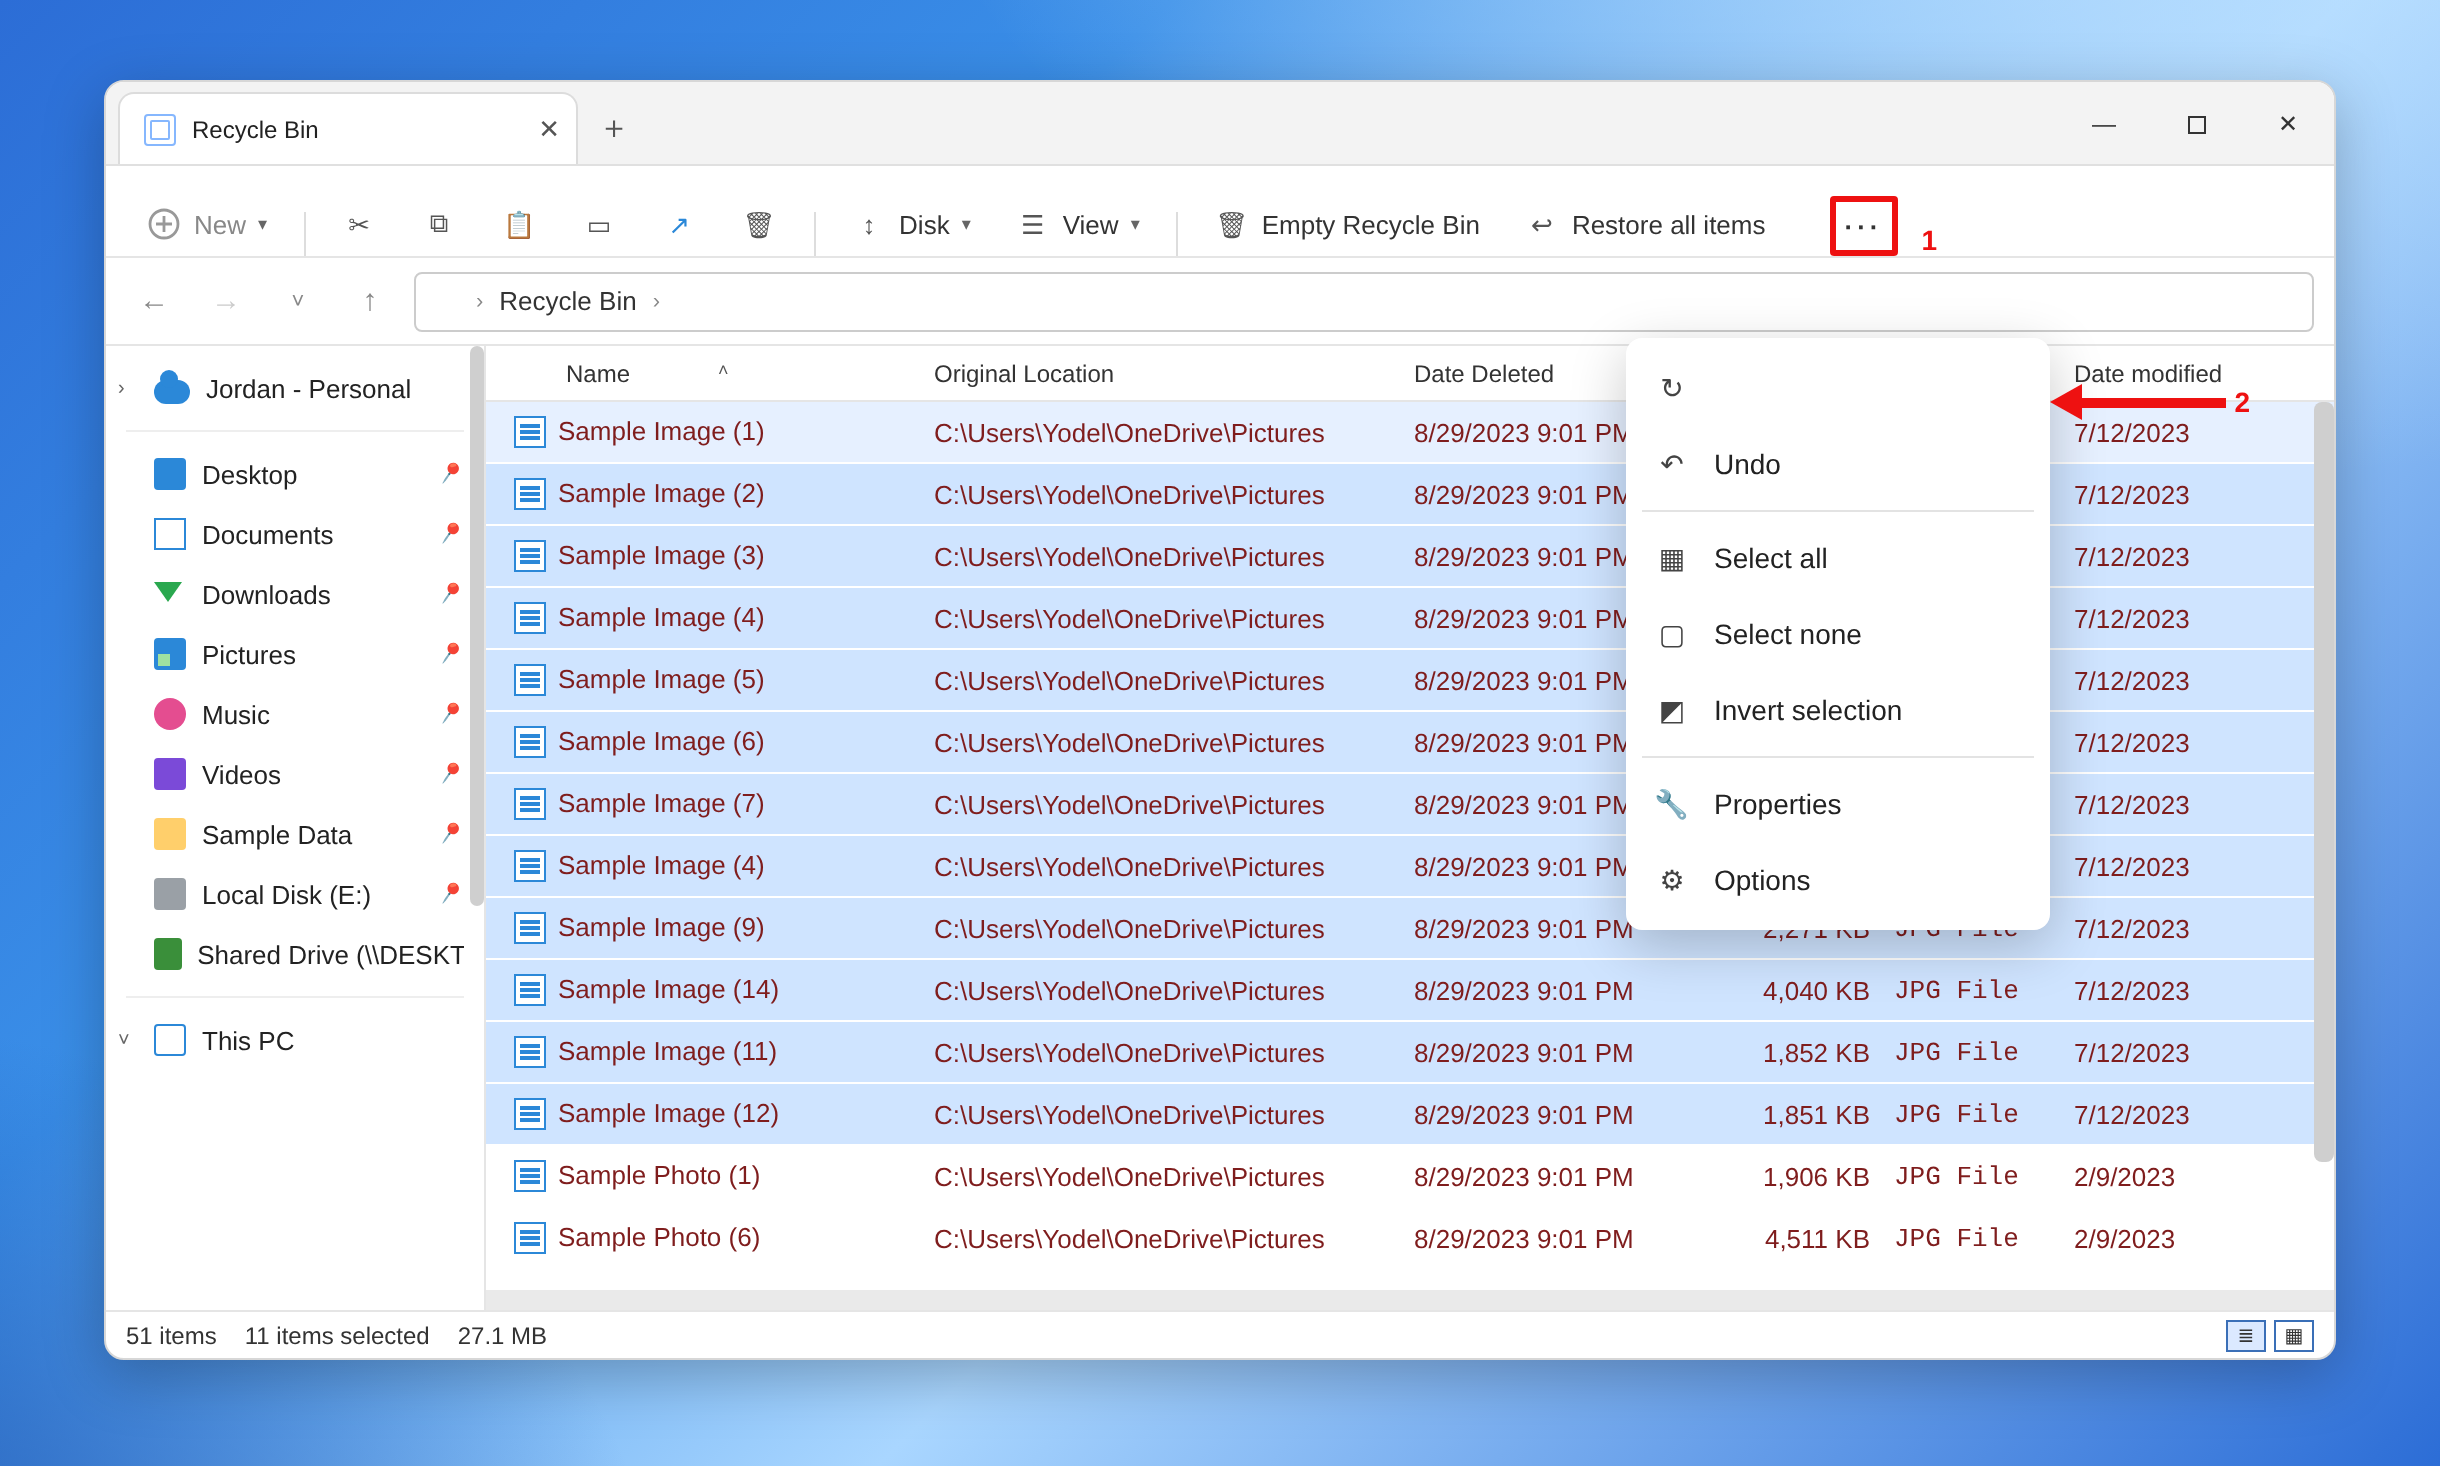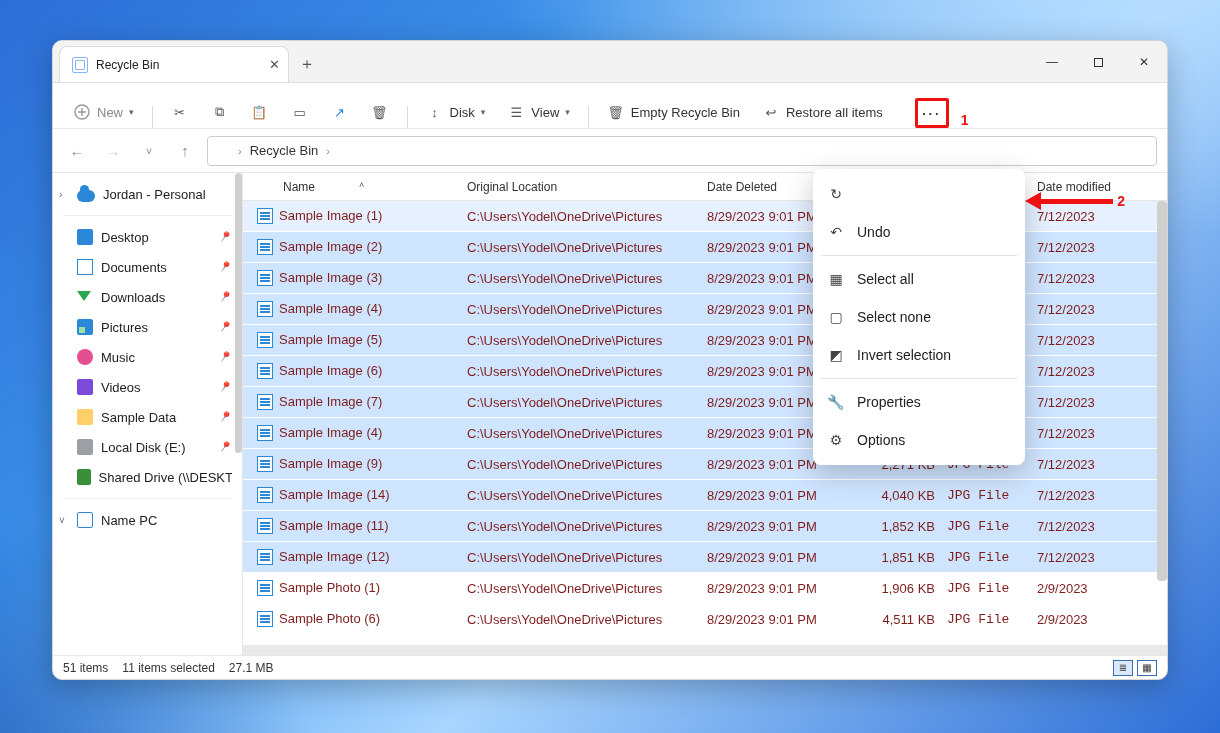--- a/index.html
+++ b/index.html
@@ -240,21 +240,21 @@
           <span class="pin">📍</span>
         </div>
       <div class="sb-item">
           <span class="sb-ico sb-net"></span>
           <span style="white-space:nowrap;overflow:hidden;text-overflow:clip;">Shared Drive (\\DESKTOP-</span>
         </div>
       <div class="sb-sep"></div>
       <div class="sb-item">
           <span class="exp">˅</span>
           <span class="sb-ico sb-pc"></span>
-          <span>Name PC</span>
+          <span>This PC</span>
         </div>
     </div>
 
     <div class="files">
       <div class="scroll-ind"></div>
       <div class="files-hdr">
         <div class="colh c-name">
             <span style="width:22px;"></span>
             <span>Name</span>
             <span class="sort-caret">˄</span>

